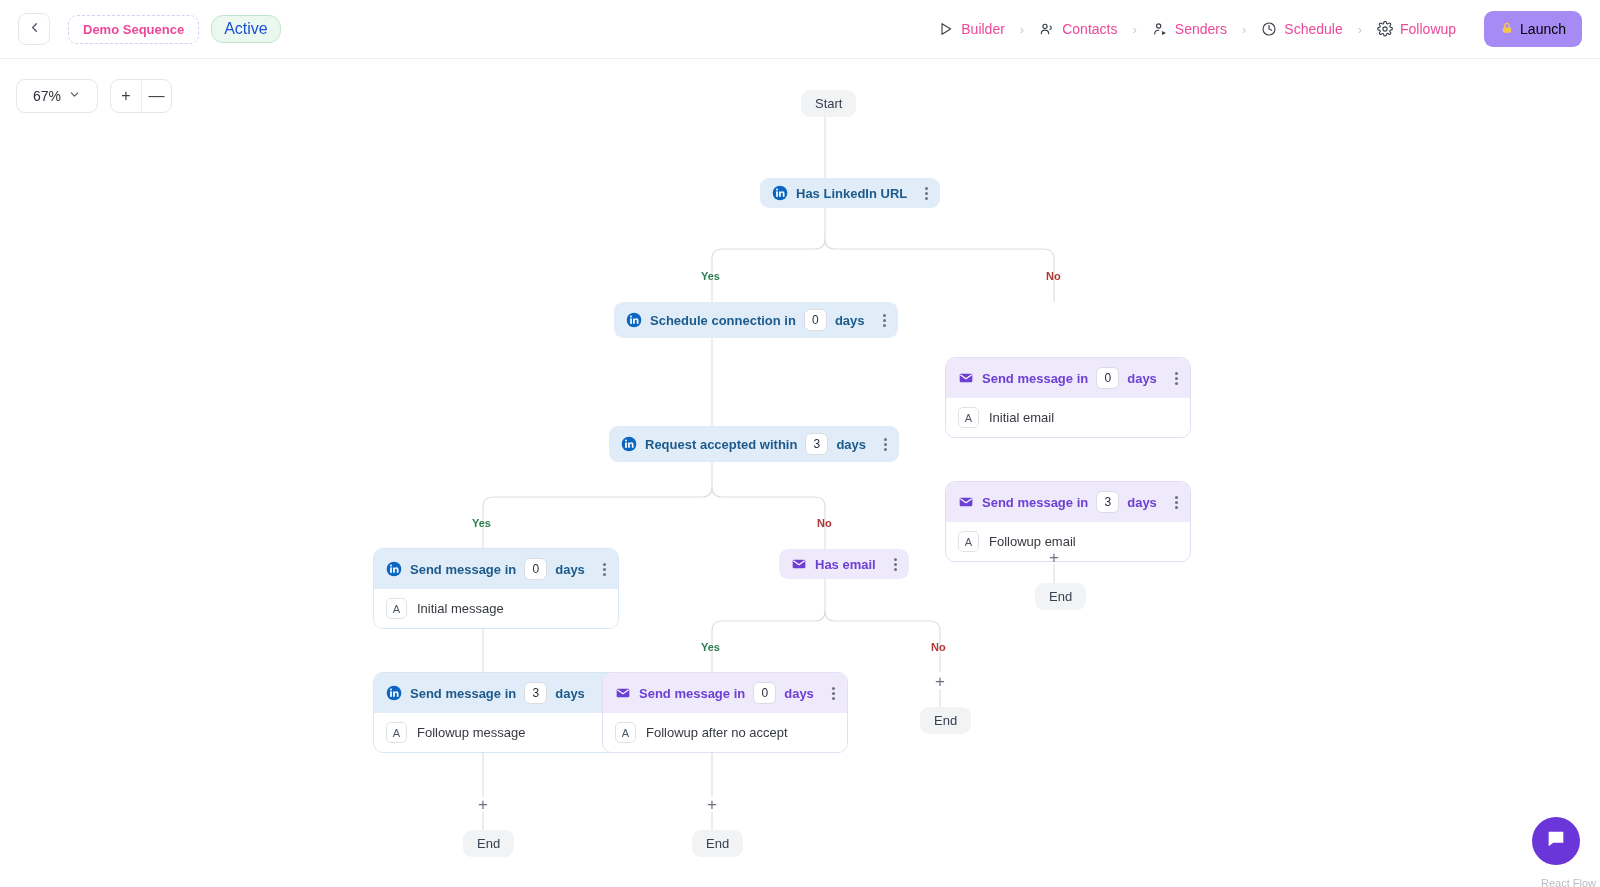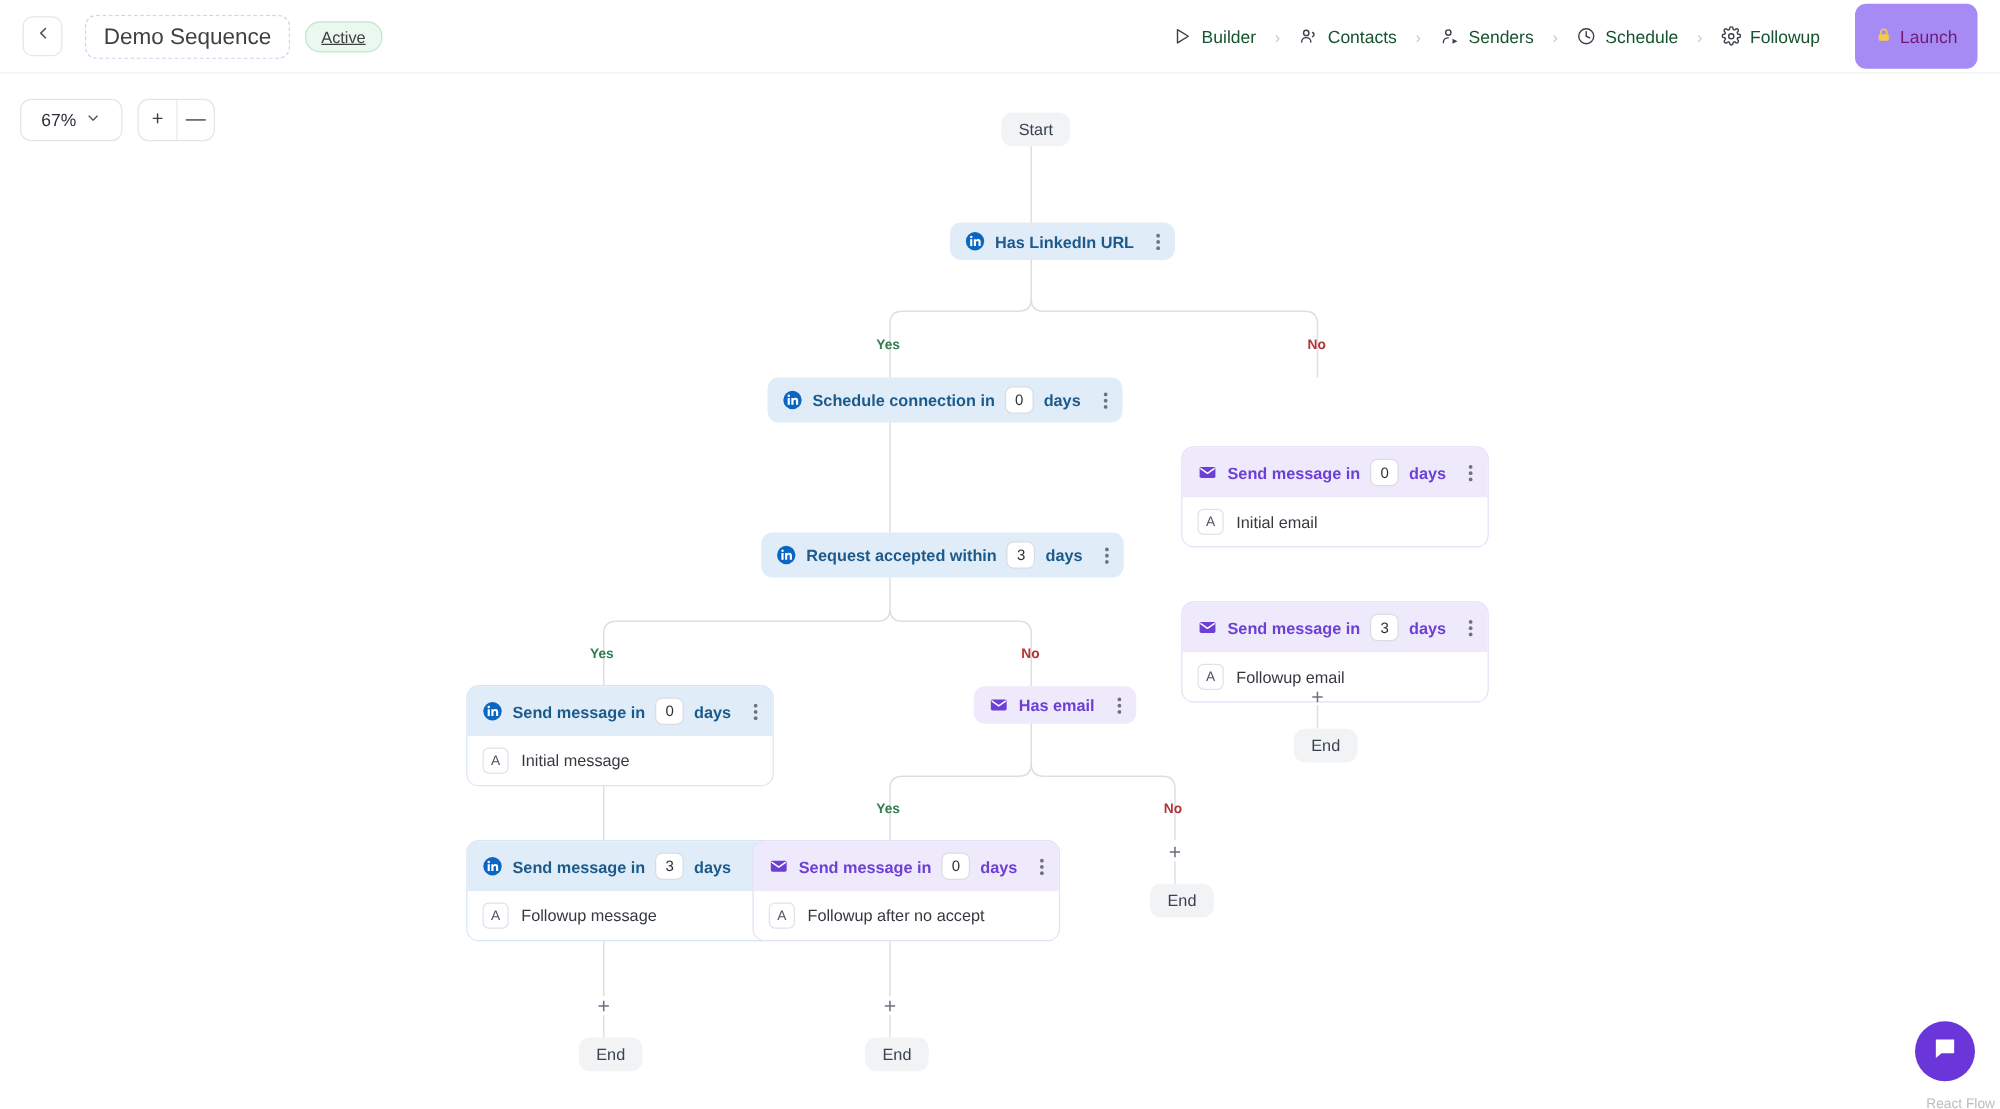--- a/index.html
+++ b/index.html
@@ -23,45 +23,45 @@
     width: 32px; height: 32px;
     border: 1px solid #e3e6ea; border-radius: 8px;
     background: #fff;
     display: flex; align-items: center; justify-content: center;
     color: #4b5563; cursor: pointer;
   }
   .seq-title {
     margin-left: 18px;
     padding: 6px 14px;
     border: 1px dashed #cdd2f0; border-radius: 9px;
-    font-size: 18px; font-weight: normal; color: #404040;
+    font-size: 13px; font-weight: bold; color: #ec4899;
     white-space: nowrap;
   }
   .status-badge {
     margin-left: 12px;
     padding: 4px 12px;
     background: #eaf8ef; border: 1px solid #bfe6cd; border-radius: 12px;
-    font-size: 13px; color: #404040; text-decoration: underline;
+    font-size: 16px; color: #1d4ed8;
   }
   .nav {
     margin-left: auto; display: flex; align-items: center;
   }
   .nav-item {
     display: flex; align-items: center; gap: 7px;
-    font-size: 14px; color: #14532d; cursor: pointer;
+    font-size: 14px; color: #ec4899; cursor: pointer;
     padding: 4px 2px;
   }
   .nav-sep { color: #c6cad2; font-size: 13px; padding: 0 13px; user-select: none; }
   .nav-ico { display: inline-flex; width: 16px; height: 16px; color: #3a3f4a; }
   .nav-ico svg { width: 16px; height: 16px; }
   .launch-btn {
     margin-left: 26px; margin-right: 18px;
-    background: #a78bf5; color: #701a75;
+    background: #a78bf5; color: #000000;
     border: none; border-radius: 9px;
-    height: 52px; padding: 0 16px;
+    height: 36px; padding: 0 16px;
     font-size: 14px; font-family: inherit;
     display: flex; align-items: center; gap: 6px;
     cursor: pointer;
   }
 
   
   .canvas { position: absolute; top: 59px; left: 0; width: 1600px; height: 828px; background: #fff; }
   .edges { position: absolute; top: 0; left: 0; width: 1600px; height: 828px; pointer-events: none; }
 
   

